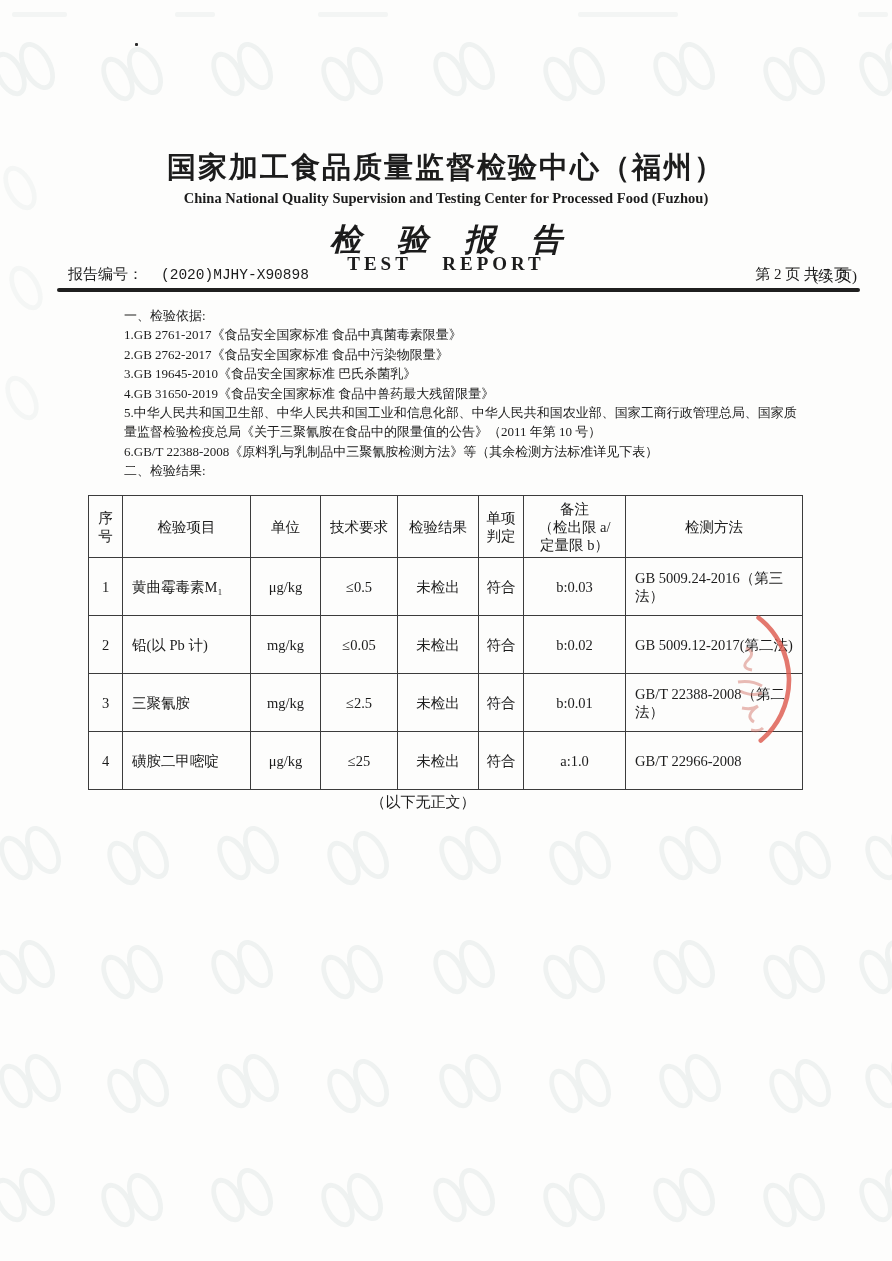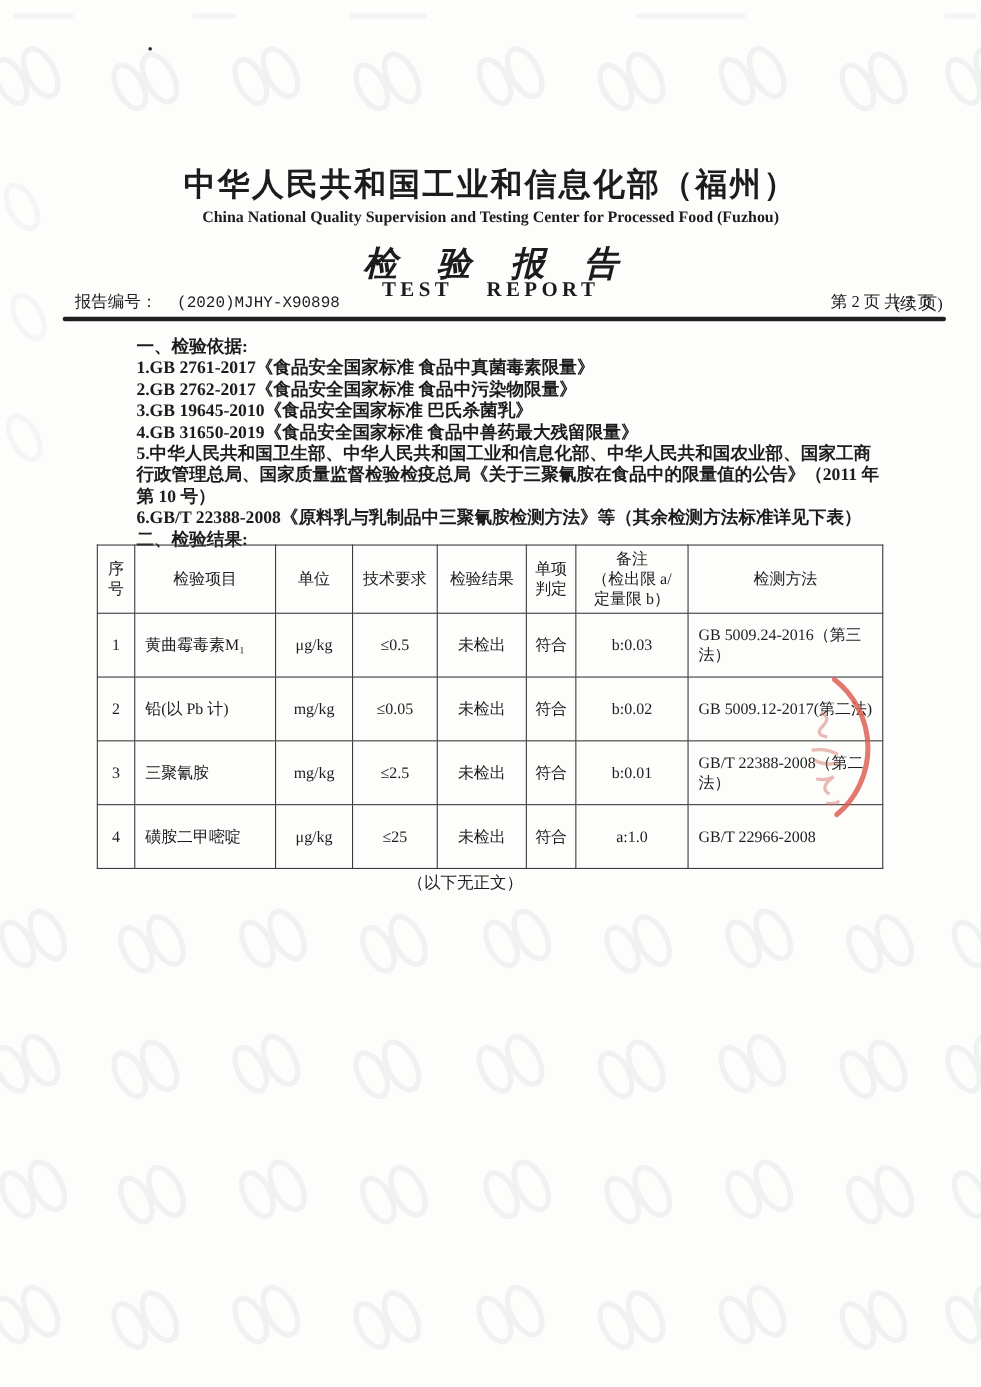--- a/index.html
+++ b/index.html
@@ -28,21 +28,21 @@
     font-size:19px;font-weight:bold;letter-spacing:4px;word-spacing:22px;}
   .meta-row{position:absolute;top:265px;left:57px;width:800px;font-size:15px;}
   .meta-left{position:absolute;left:11px;top:0;white-space:nowrap;}
   .meta-left .rno{margin-left:18px;font-family:"Liberation Mono","DejaVu Sans Mono",monospace;font-size:14.5px;text-align:right;}
   .meta-center{position:absolute;left:0;width:100%;text-align:right;top:2px;}
   .meta-right{position:absolute;right:8px;top:0;white-space:nowrap;}
   .header-rule{position:absolute;top:288px;left:57px;width:803px;height:4px;
     background:#1f1f1f;border-radius:2px;}
   
   .body-text{position:absolute;top:306px;left:124px;width:676px;
-    font-size:16px;line-height:19.4px;font-weight:bold;}
+    font-size:13px;line-height:19.4px;}
   .body-text p{margin:0;}
   
   .tbl{position:absolute;top:495px;left:88px;border-collapse:collapse;
     font-size:14.5px;table-layout:fixed;}
   .tbl th,.tbl td{border:1px solid #3c3c3c;text-align:center;vertical-align:middle;
     padding:0;font-weight:normal;white-space:pre-line;line-height:18px;}
   .tbl th{height:61px;}
   .tbl td{height:57px;}
   .tbl td.al,.tbl th.al{text-align:left;padding-left:9px;}
   .no-more{position:absolute;top:793px;left:88px;width:714px;text-align:center;
@@ -244,21 +244,21 @@
       <i></i>
     </div>
     <div class="wm" style="left: 8px; top: 250px; opacity: 0.6;">
       <i></i>
     </div>
     <div class="wm" style="left: 4px; top: 360px; opacity: 0.6;">
       <i></i>
     </div>
   </div>
 
-<div class="center-name-cn">中华人民共和国工业和信息化部（福州）</div>
+<div class="center-name-cn">国家加工食品质量监督检验中心（福州）</div>
 <div class="center-name-en">China National Quality Supervision and Testing Center for Processed Food (Fuzhou)</div>
 <div class="report-title-cn">检验报告</div>
 <div class="report-title-en">TEST REPORT</div>
 
 <div class="meta-row">
   <span class="meta-left">
     <span>报告编号：</span><span class="rno">(2020)MJHY-X90898</span>
   </span>
   <span class="meta-center">(续 页)</span>
   <span class="meta-right">第 2 页  共 7 页</span>

